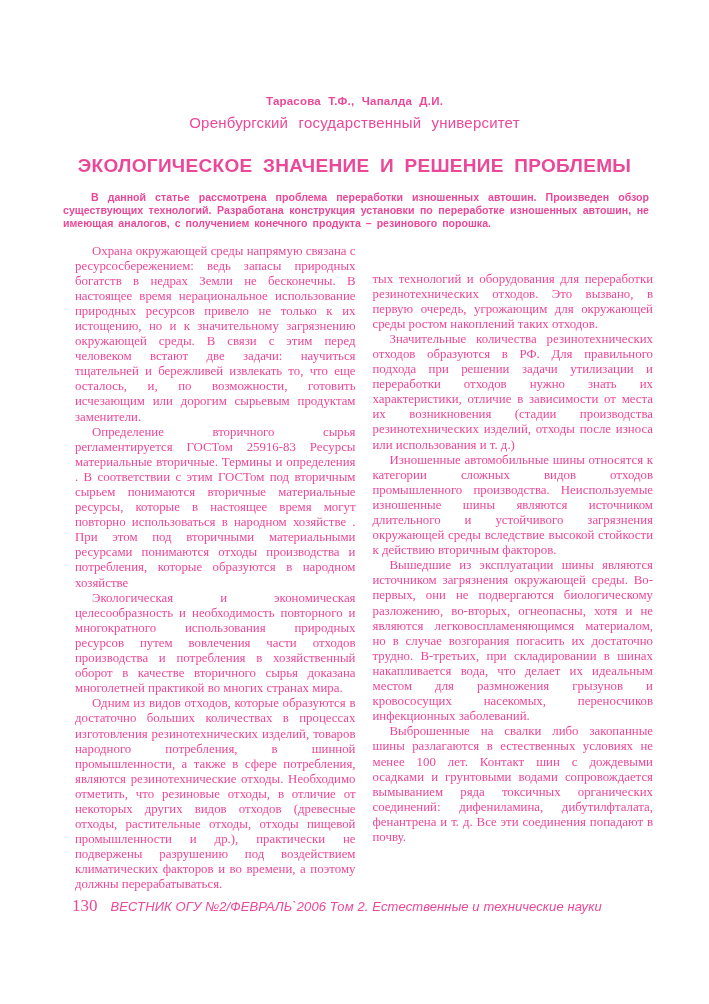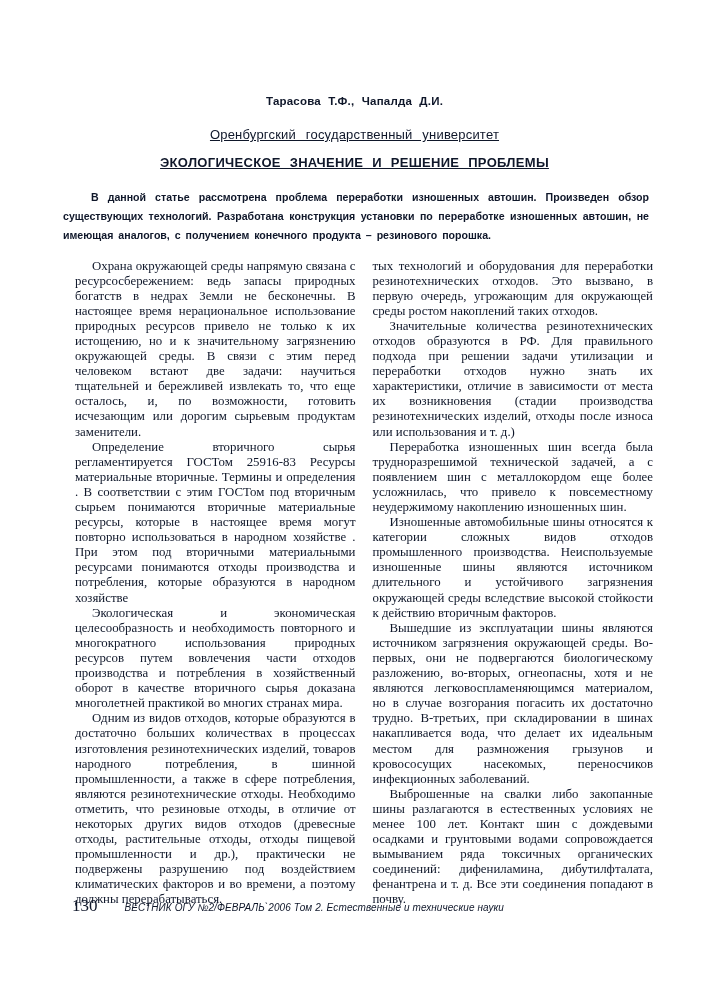--- a/index.html
+++ b/index.html
@@ -1,94 +1,92 @@
 <!DOCTYPE html>
 <html lang="ru"><head>
 <meta charset="utf-8">
 <style>
   html, body { margin: 0; padding: 0; background: #ffffff; }
   .page {
     position: relative;
     width: 709px;
     height: 1004px;
     background: #ffffff;
-    color: #0f172a;
+    color: #ec4899;
     overflow: hidden;
     font-family: "Liberation Serif", serif;
   }
   .header {
     padding-top: 95px;
     text-align: center;
     font-family: "Liberation Sans", sans-serif;
   }
   .authors {
     font-size: 11.5px;
     font-weight: bold;
     word-spacing: 4px;
     letter-spacing: 0.2px;
   }
   .affiliation {
-    font-size: 13px;
-    margin-top: 20px;
+    font-size: 15px;
+    margin-top: 7px;
     word-spacing: 6px;
     letter-spacing: 0.2px;
-    text-decoration: underline;
   }
   .title {
-    margin-top: 12px;
-    font-size: 13px;
+    margin-top: 26px;
+    font-size: 19px;
     font-weight: bold;
     line-height: 17.5px;
     word-spacing: 5px;
     letter-spacing: 0.3px;
-    text-decoration: underline;
   }
   .abstract {
     margin: 16px 60px 0 63px;
     font-family: "Liberation Sans", sans-serif;
     font-size: 10.6px;
     font-weight: bold;
-    line-height: 19px;
+    line-height: 13px;
     text-align: justify;
     text-indent: 28px;
     word-spacing: 2px;
   }
   .columns {
     display: flex;
     gap: 17px;
     margin: 14px 56px 0 75px;
   }
   .col {
     flex: 1 1 0;
     font-size: 12.85px;
     line-height: 15.1px;
     text-align: justify;
   }
   .col p {
     margin: 0;
     text-indent: 17px;
   }
-  .col p.continuation { text-indent: 0; }
+  .col p.continuation { text-indent: 0; margin-top: 28px; }
   .footer {
     position: absolute;
     left: 72px;
     top: 896px;
     display: flex;
     align-items: baseline;
     text-align: right;
   }
   .page-number {
     font-family: "Liberation Serif", serif;
     font-size: 17px;
   }
   .journal-line {
     font-family: "Liberation Sans", sans-serif;
     font-style: italic;
-    font-size: 10px;
-    margin-left: 27px;
+    font-size: 13px;
+    margin-left: 13px;
     letter-spacing: 0.1px;
   }
 </style>
 </head>
 <body>
 
 <div class="page">
 
   <div class="header">
     <div class="authors">Тарасова Т.Ф., Чапалда Д.И.</div>
@@ -102,21 +100,20 @@
   <div class="columns">
     <div class="col">
       <p>Охрана окружающей среды напрямую связана с ресурсосбережением: ведь запасы природных богатств в недрах Земли не бесконечны. В настоящее время нерациональное использование природных ресурсов привело не только к их истощению, но и к значительному загрязнению окружающей среды. В связи с этим перед человеком встают две задачи: научиться тщательней и бережливей извлекать то, что еще осталось, и, по возможности, готовить исчезающим или дорогим сырьевым продуктам заменители.</p>
       <p>Определение вторичного сырья регламентируется ГОСТом 25916-83 Ресурсы материальные вторичные. Термины и определения . В соответствии с этим ГОСТом под вторичным сырьем понимаются вторичные материальные ресурсы, которые в настоящее время могут повторно использоваться в народном хозяйстве . При этом под вторичными материальными ресурсами понимаются отходы производства и потребления, которые образуются в народном хозяйстве</p>
       <p>Экологическая и экономическая целесообразность и необходимость повторного и многократного использования природных ресурсов путем вовлечения части отходов производства и потребления в хозяйственный оборот в качестве вторичного сырья доказана многолетней практикой во многих странах мира.</p>
       <p>Одним из видов отходов, которые образуются в достаточно больших количествах в процессах изготовления резинотехнических изделий, товаров народного потребления, в шинной промышленности, а также в сфере потребления, являются резинотехнические отходы. Необходимо отметить, что резиновые отходы, в отличие от некоторых других видов отходов (древесные отходы, растительные отходы, отходы пищевой промышленности и др.), практически не подвержены разрушению под воздействием климатических факторов и во времени, а поэтому должны перерабатываться.</p>
     </div>
     <div class="col">
       <p class="continuation">тых технологий и оборудования для переработки резинотехнических отходов. Это вызвано, в первую очередь, угрожающим для окружающей среды ростом накоплений таких отходов.</p>
       <p>Значительные количества резинотехнических отходов образуются в РФ. Для правильного подхода при решении задачи утилизации и переработки отходов нужно знать их характеристики, отличие в зависимости от места их возникновения (стадии производства резинотехнических изделий, отходы после износа или использования и т. д.)</p>
-      <p>Переработка изношенных шин всегда была трудноразрешимой технической задачей, а с появлением шин с металлокордом еще более усложнилась, что привело к повсеместному неудержимому накоплению изношенных шин.</p>
       <p>Изношенные автомобильные шины относятся к категории сложных видов отходов промышленного производства. Неиспользуемые изношенные шины являются источником длительного и устойчивого загрязнения окружающей среды вследствие высокой стойкости к действию вторичным факторов.</p>
       <p>Вышедшие из эксплуатации шины являются источником загрязнения окружающей среды. Во-первых, они не подвергаются биологическому разложению, во-вторых, огнеопасны, хотя и не являются легковоспламеняющимся материалом, но в случае возгорания погасить их достаточно трудно. В-третьих, при складировании в шинах накапливается вода, что делает их идеальным местом для размножения грызунов и кровососущих насекомых, переносчиков инфекционных заболеваний.</p>
       <p>Выброшенные на свалки либо закопанные шины разлагаются в естественных условиях не менее 100 лет. Контакт шин с дождевыми осадками и грунтовыми водами сопровождается вымыванием ряда токсичных органических соединений: дифениламина, дибутилфталата, фенантрена и т. д. Все эти соединения попадают в почву.</p>
     </div>
   </div>
 
   <div class="footer">
     <span class="page-number">130</span>
     <span class="journal-line">ВЕСТНИК ОГУ №2/ФЕВРАЛЬ`2006 Том 2. Естественные и технические науки</span>
   </div>

